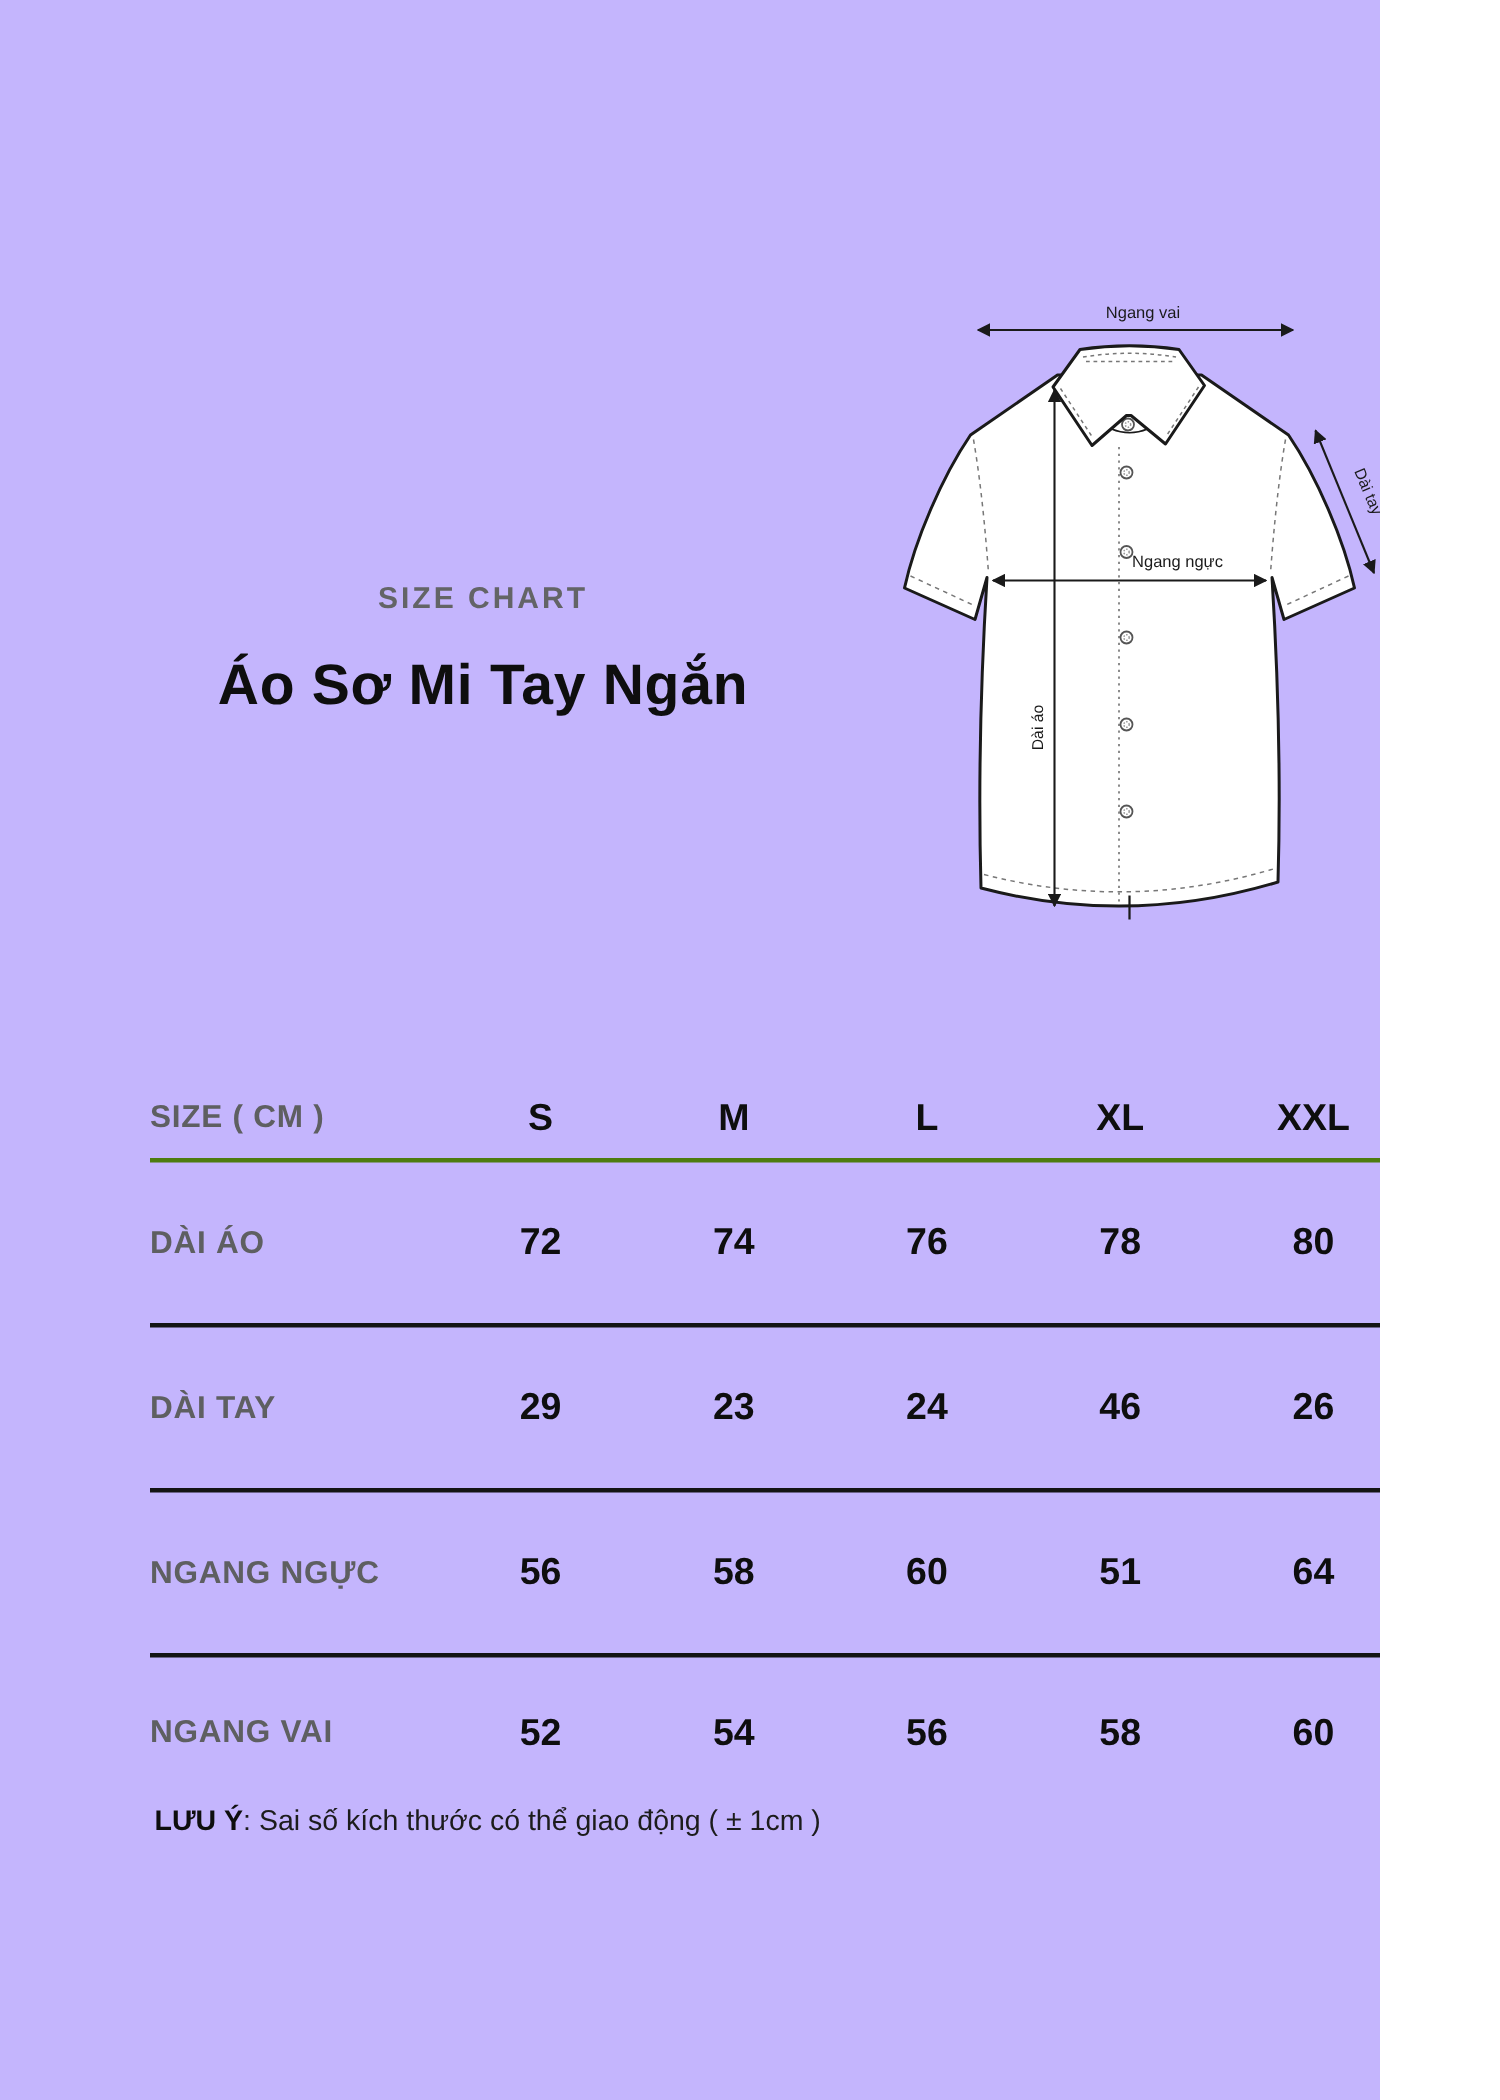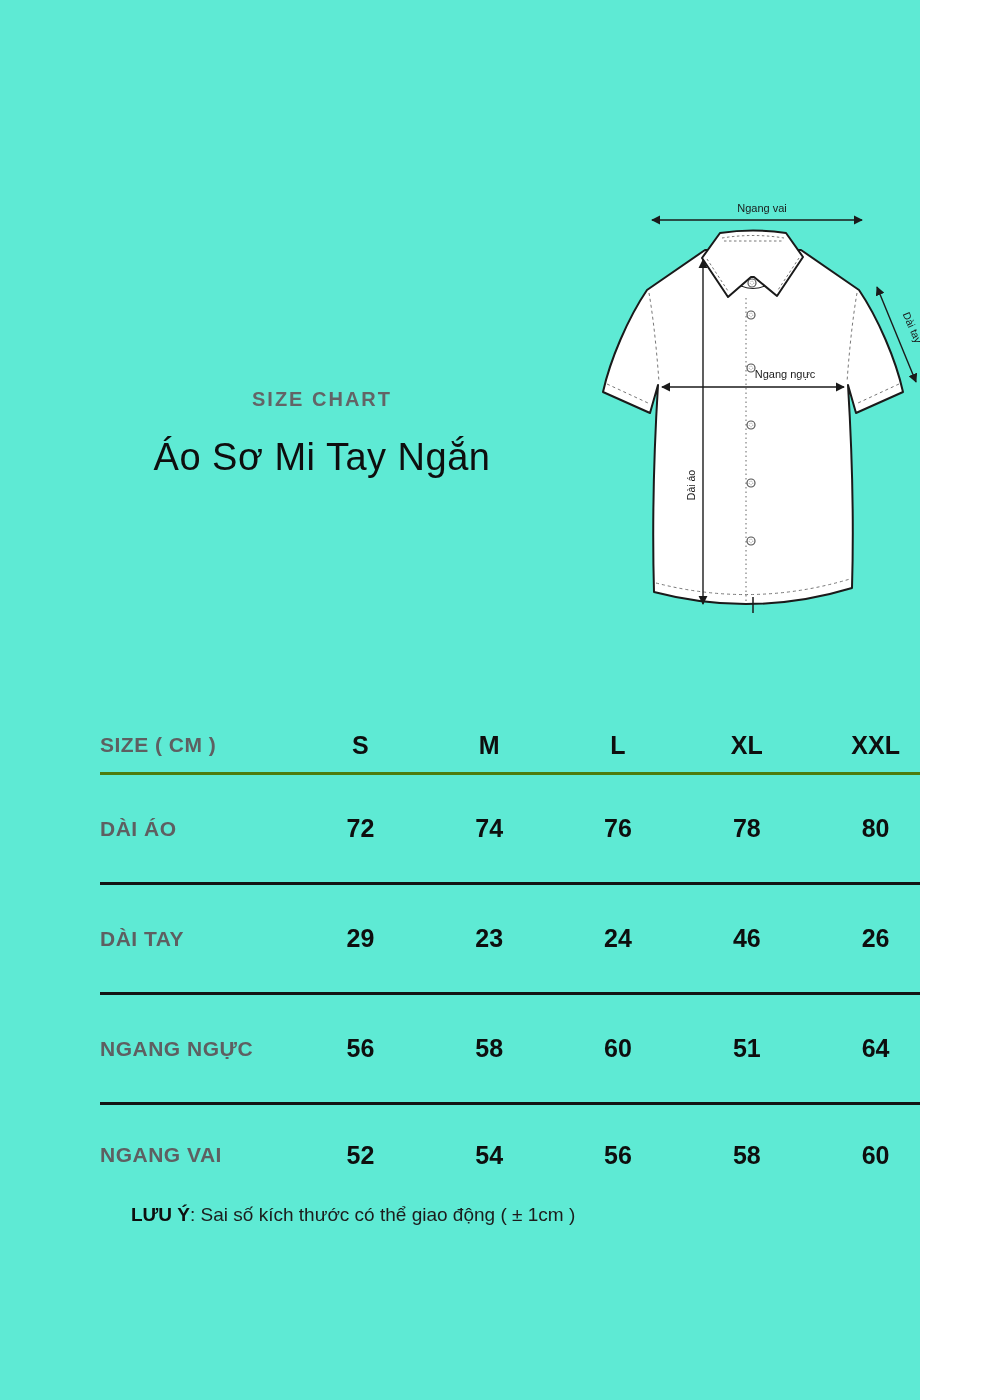--- a/index.html
+++ b/index.html
@@ -1,42 +1,42 @@
 <!DOCTYPE html>
 <html><head>
 <meta charset="utf-8">
 <style>
   html,body { margin:0; padding:0; background:#ffffff; }
   .page {
-    position:relative; width:920px; height:1400px; background:#5eead4;
+    position:relative; width:920px; height:1400px; background:#c4b5fd;
     font-family:"Liberation Sans", sans-serif; color:#111; overflow:hidden;
   }
 
   
   .titleblock { position:absolute; left:122px; top:388px; width:400px; text-align:center; }
   .kicker { font-size:20px; font-weight:700; letter-spacing:2px; color:#636466; }
-  .title  { font-size:38px; font-weight:400; letter-spacing:0.5px; color:#0e0e0e; margin-top:25px; }
+  .title  { font-size:38px; font-weight:700; letter-spacing:0.5px; color:#0e0e0e; margin-top:25px; }
   .subtitle { font-size:27px; font-weight:700; color:#0e0e0e; margin-top:16px; }
 
   
   .shirt { position:absolute; left:595px; top:195px; width:340px; height:455px; }
   .shirt text { font-family:"Liberation Sans", sans-serif; }
 
   
   .size-table { position:absolute; left:100px; top:718px; width:840px; }
   .trow { display:grid; grid-template-columns:196px repeat(5, 1fr); align-items:center; }
   .trow.thead { height:54px; border-bottom:3px solid #4d7c0f; }
   .trow.tdata { height:107px; border-bottom:3px solid #141414; }
   .trow.tdata.last { border-bottom:none; height:100px; }
   .rlabel { font-size:21px; font-weight:700; color:#5e5f61; letter-spacing:0.5px; text-align:left; }
   .cell   { font-size:25px; font-weight:700; color:#0e0e0e; text-align:center; }
 
   
   .note { position:absolute; left:103px; top:1204px; font-size:19px; color:#1c1c1c; }
-  .note .note-label { font-weight:800; color:#0e0e0e;margin-left:28px; }
+  .note .note-label { font-weight:800; color:#0e0e0e; }
 </style>
 </head>
 <body>
 
 <div class="page">
 
   <svg class="shirt" viewBox="595 195 340 455" xmlns="http://www.w3.org/2000/svg">
     <defs>
       <marker id="ah" viewBox="0 0 10 10" refX="9" refY="5" markerWidth="6.5" markerHeight="6.5" orient="auto-start-reverse">
         <path d="M0,0 L10,5 L0,10 Z" fill="#1a1a1a"></path>

